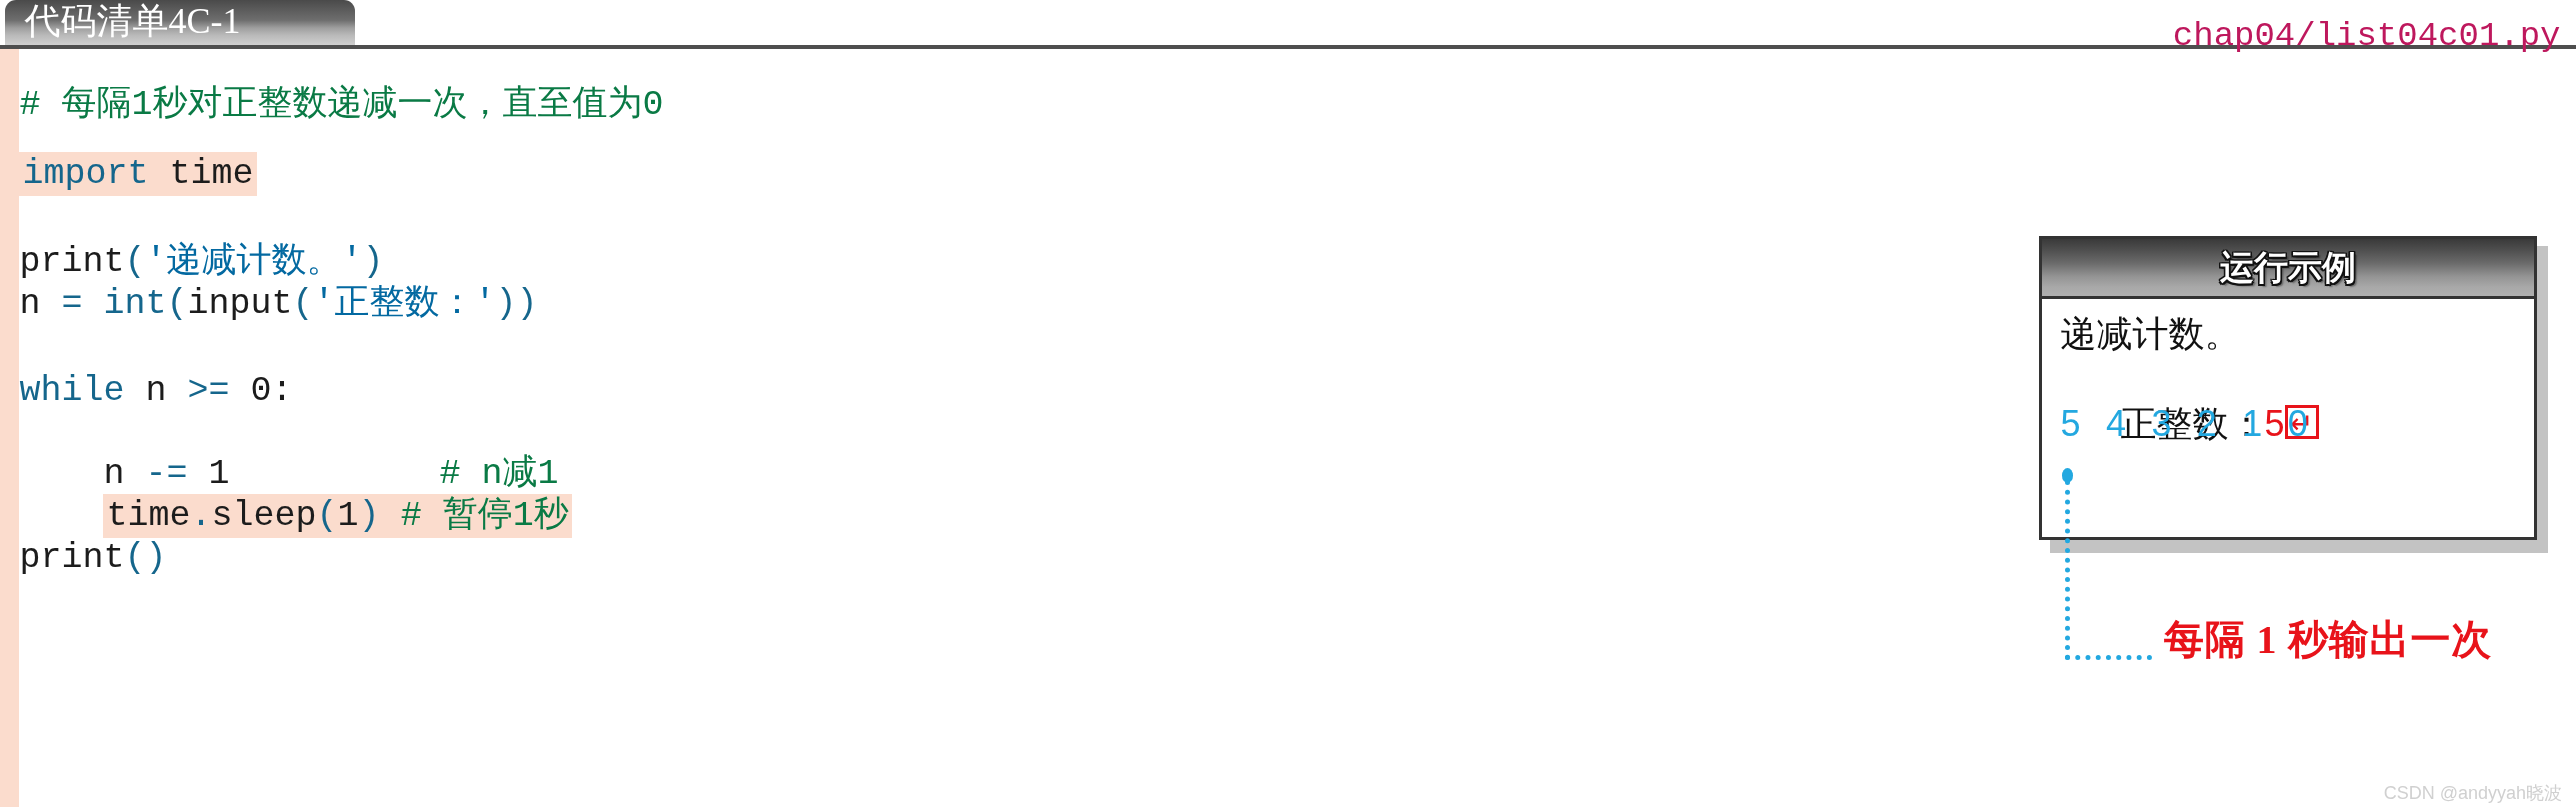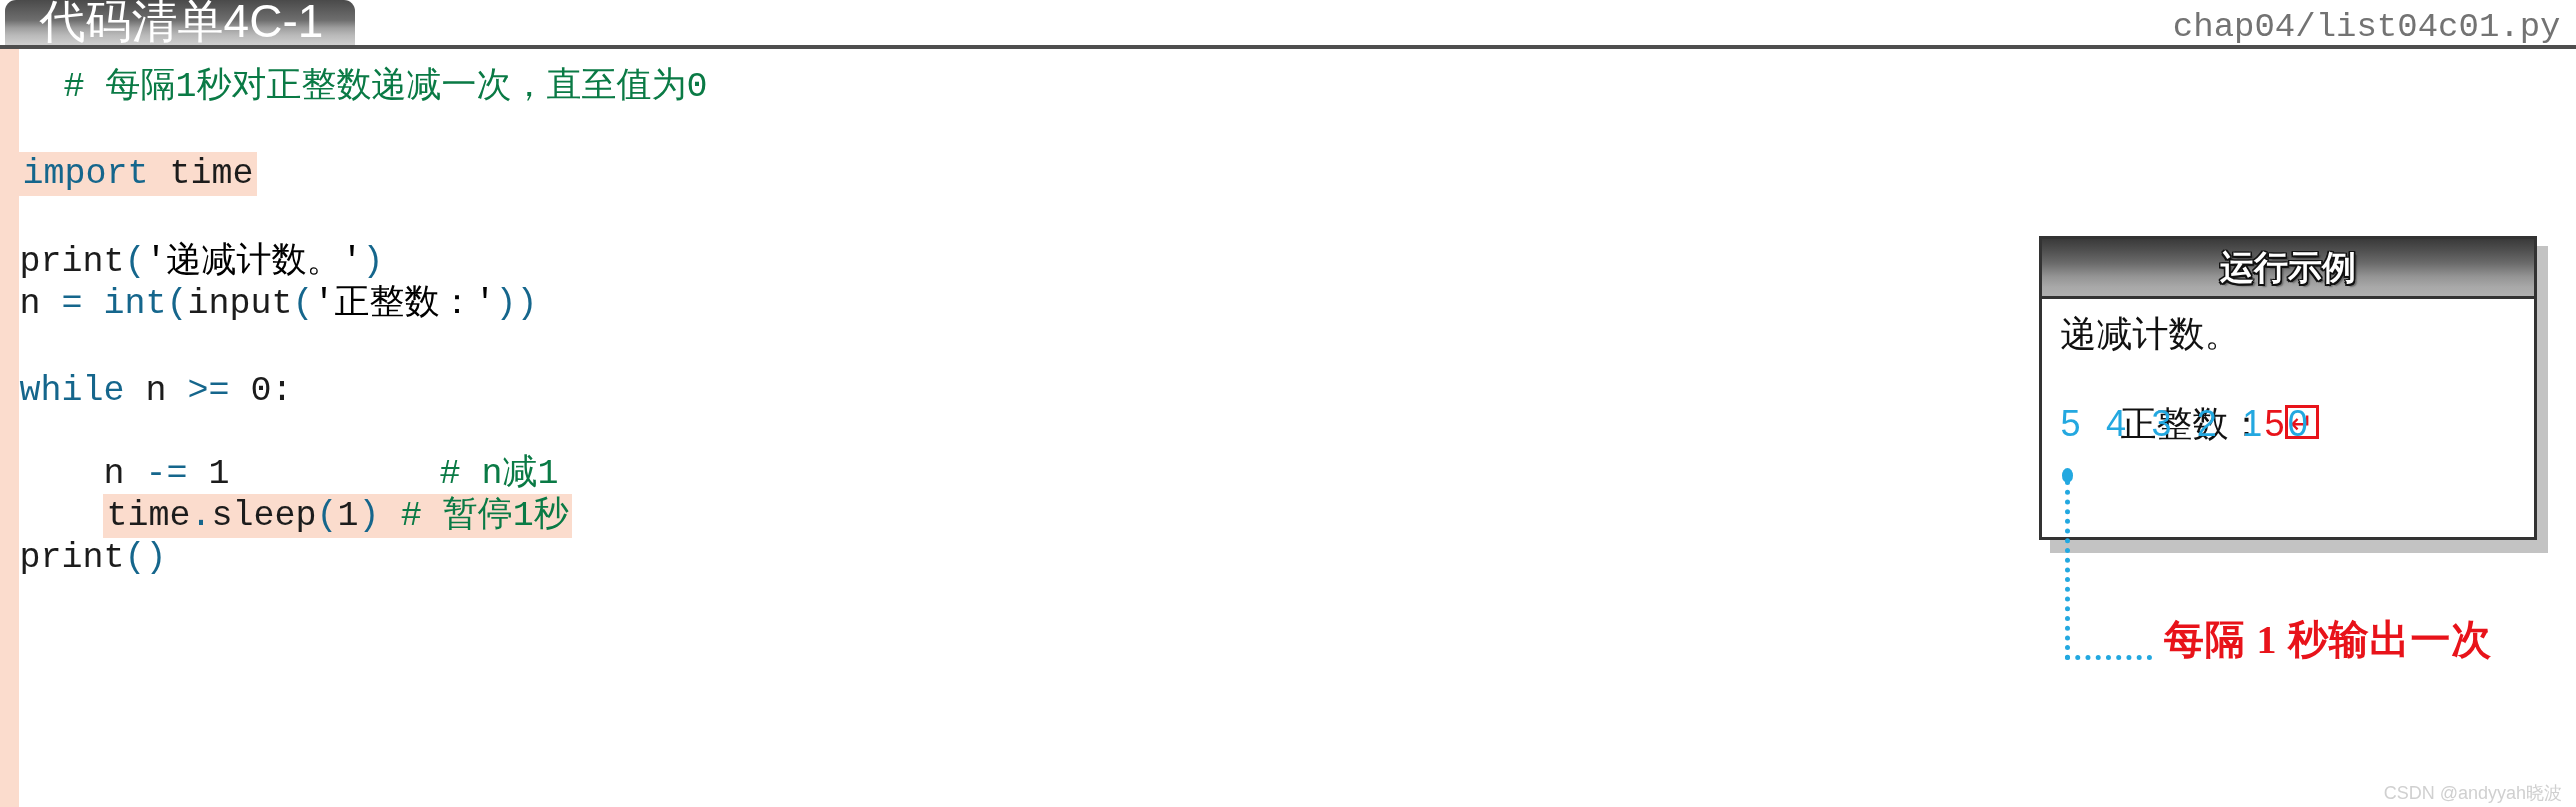--- a/index.html
+++ b/index.html
@@ -27,44 +27,44 @@
     left: 4.6px; top: 0;
     width: 350px;
     height: 45px;
     border-top-left-radius: 11px;
     border-top-right-radius: 11px;
     background: linear-gradient(180deg, #4a4a4a 0%, #575757 16%, #6e6e6e 45%, #9e9e9e 62%, #b9b9b9 78%, #cfcfcf 100%);
     box-sizing: border-box;
   }
   #title-tab-label {
     position: absolute;
-    left: 35px;
+    left: 20px;
     top: -1.5px;
     color: #ffffff;
-    font-size: 46px;
+    font-size: 36px;
     line-height: 45px;
     letter-spacing: 0px;
     white-space: nowrap;
-    font-family: Liberation Sans, sans-serif;
+    font-family: Liberation Serif, serif;
   }
   #header-rule {
     position: absolute;
     left: 0; top: 45px;
     width: 2576px;
     height: 3.9px;
     background: #4e4e4e;
   }
   #header-file {
     position: absolute;
     right: 15.5px;
-    top: 6px;
+    top: 15px;
     font-family: "Liberation Mono", monospace;
     font-size: 34px;
     line-height: 43px;
-    color: #737373;
+    color: #be185d;
     white-space: nowrap;
   }
 
   
   #left-stripe {
     position: absolute;
     left: 0;
     top: 49px;
     width: 19.4px;
     height: 759px;
@@ -86,21 +86,21 @@
     left: 0;
     height: 42px;
     line-height: 42px;
     white-space: pre;
     font-family: "Liberation Mono", monospace;
     font-size: 35px;
   }
   .tok-plain   { color: #1c1c1c; }
   .tok-kw      { color: #15668c; }
   .tok-op      { color: #15668c; }
-  .tok-str     { color: #000000; }
+  .tok-str     { color: #0369a1; }
   .tok-comment { color: #0a7a45; }
   .hl {
     background: #fbdccd;
     padding: 2.3px 3.1px 2.3px 3.1px;
   }
 
   
   #run-panel-shadow {
     position: absolute;
     left: 2050px;
@@ -240,21 +240,21 @@
   <div id="title-tab">
     <span id="title-tab-label">代码清单4C-1</span>
   </div>
   <div id="header-rule"></div>
   <div id="header-file">chap04/list04c01.py</div>
 </div>
 
 <div id="left-stripe"></div>
 
 <div id="code-area">
-    <div class="code-line" style="top: 17px; margin-left: 44px;"><span class="tok-comment"># 每隔1秒对正整数递减一次，直至值为0</span></div>
+    <div class="code-line" style="top: 35px;"><span class="tok-comment"># 每隔1秒对正整数递减一次，直至值为0</span></div>
     <div class="code-line" style="top: 104px;"><span class="hl"><span class="tok-kw">import</span><span class="tok-plain"> time</span></span></div>
     <div class="code-line" style="top: 192px;"><span class="tok-plain">print</span><span class="tok-op">(</span><span class="tok-str">'递减计数。'</span><span class="tok-op">)</span></div>
     <div class="code-line" style="top: 234px;"><span class="tok-plain">n </span><span class="tok-op">=</span><span class="tok-plain"> </span><span class="tok-kw">int</span><span class="tok-op">(</span><span class="tok-plain">input</span><span class="tok-op">(</span><span class="tok-str">'正整数：'</span><span class="tok-op">))</span></div>
     <div class="code-line" style="top: 321px;"><span class="tok-kw">while</span><span class="tok-plain"> n </span><span class="tok-op">&gt;=</span><span class="tok-plain"> 0:</span></div>
     <div class="code-line" style="top: 404px;"><span class="tok-plain">    n </span><span class="tok-op">-=</span><span class="tok-plain"> 1</span><span class="tok-plain">          </span><span class="tok-comment"># n减1</span></div>
     <div class="code-line" style="top: 446px;"><span>    </span><span class="hl"><span class="tok-plain">time</span><span class="tok-op">.</span><span class="tok-plain">sleep</span><span class="tok-op">(</span><span class="tok-plain">1</span><span class="tok-op">)</span><span class="tok-plain"> </span><span class="tok-comment"># 暂停1秒</span></span></div>
     <div class="code-line" style="top: 488px;"><span class="tok-plain">print</span><span class="tok-op">()</span></div>
   </div>
 
 <div id="run-panel-shadow"></div>

